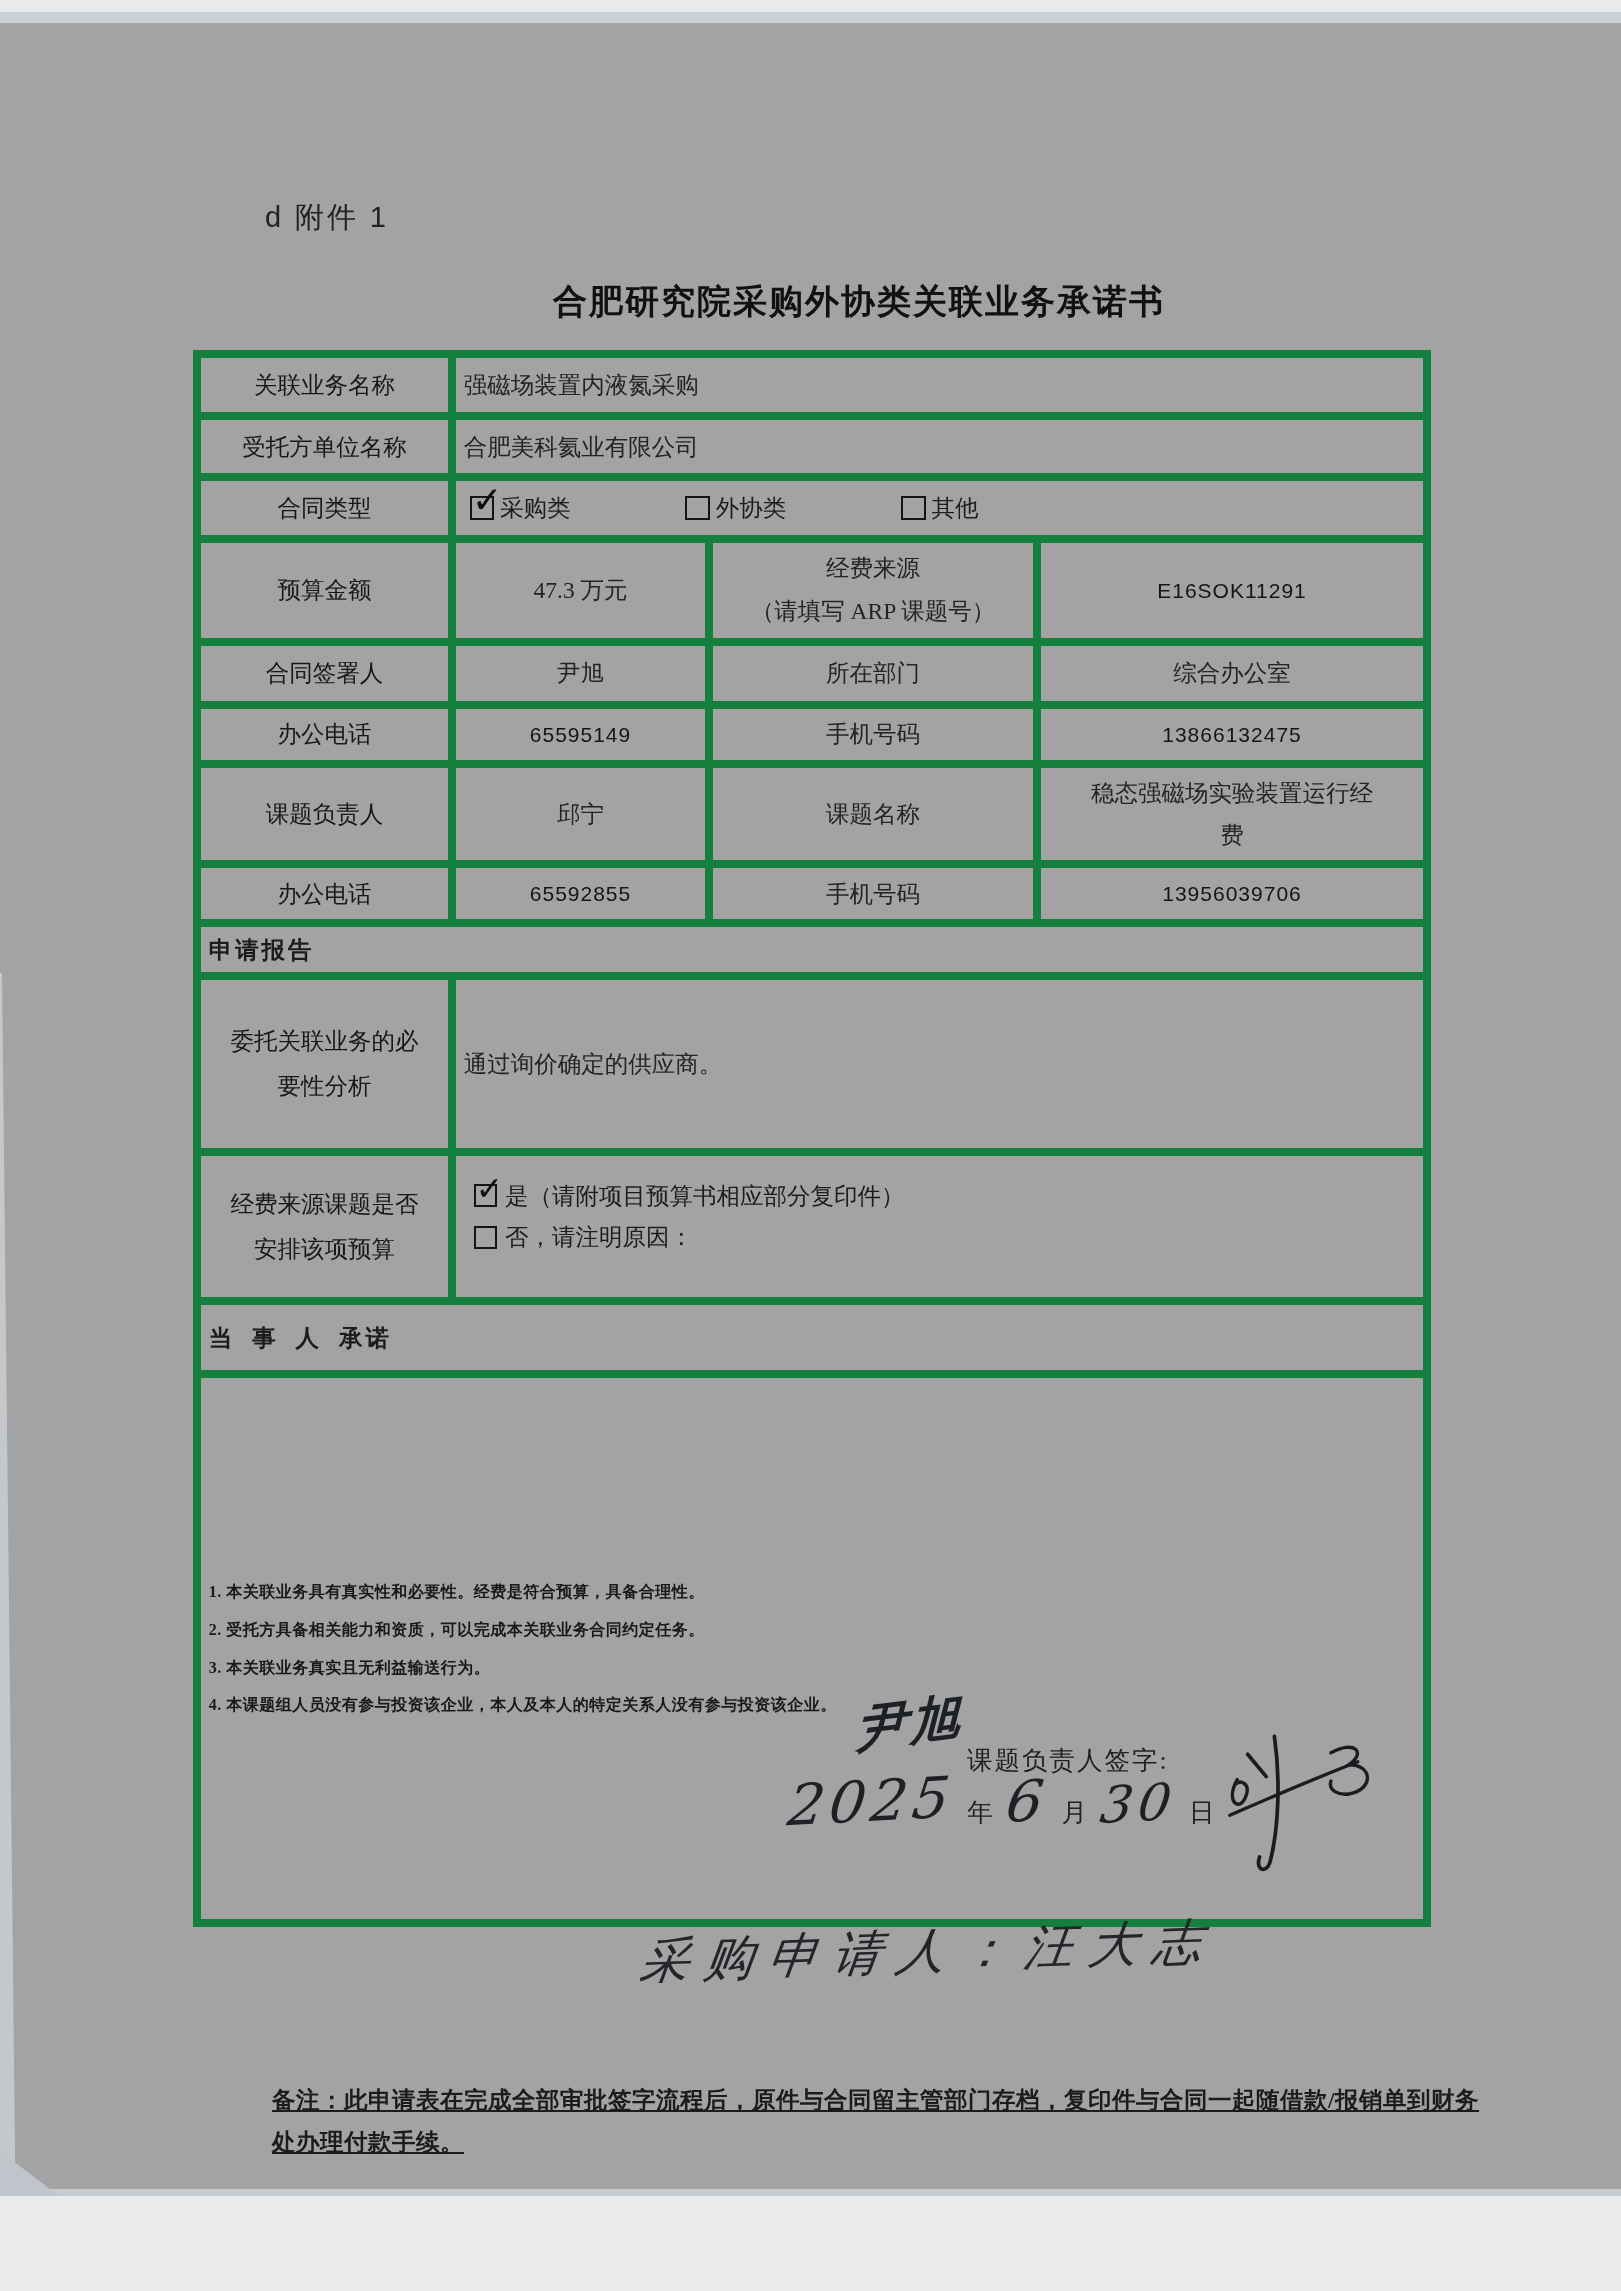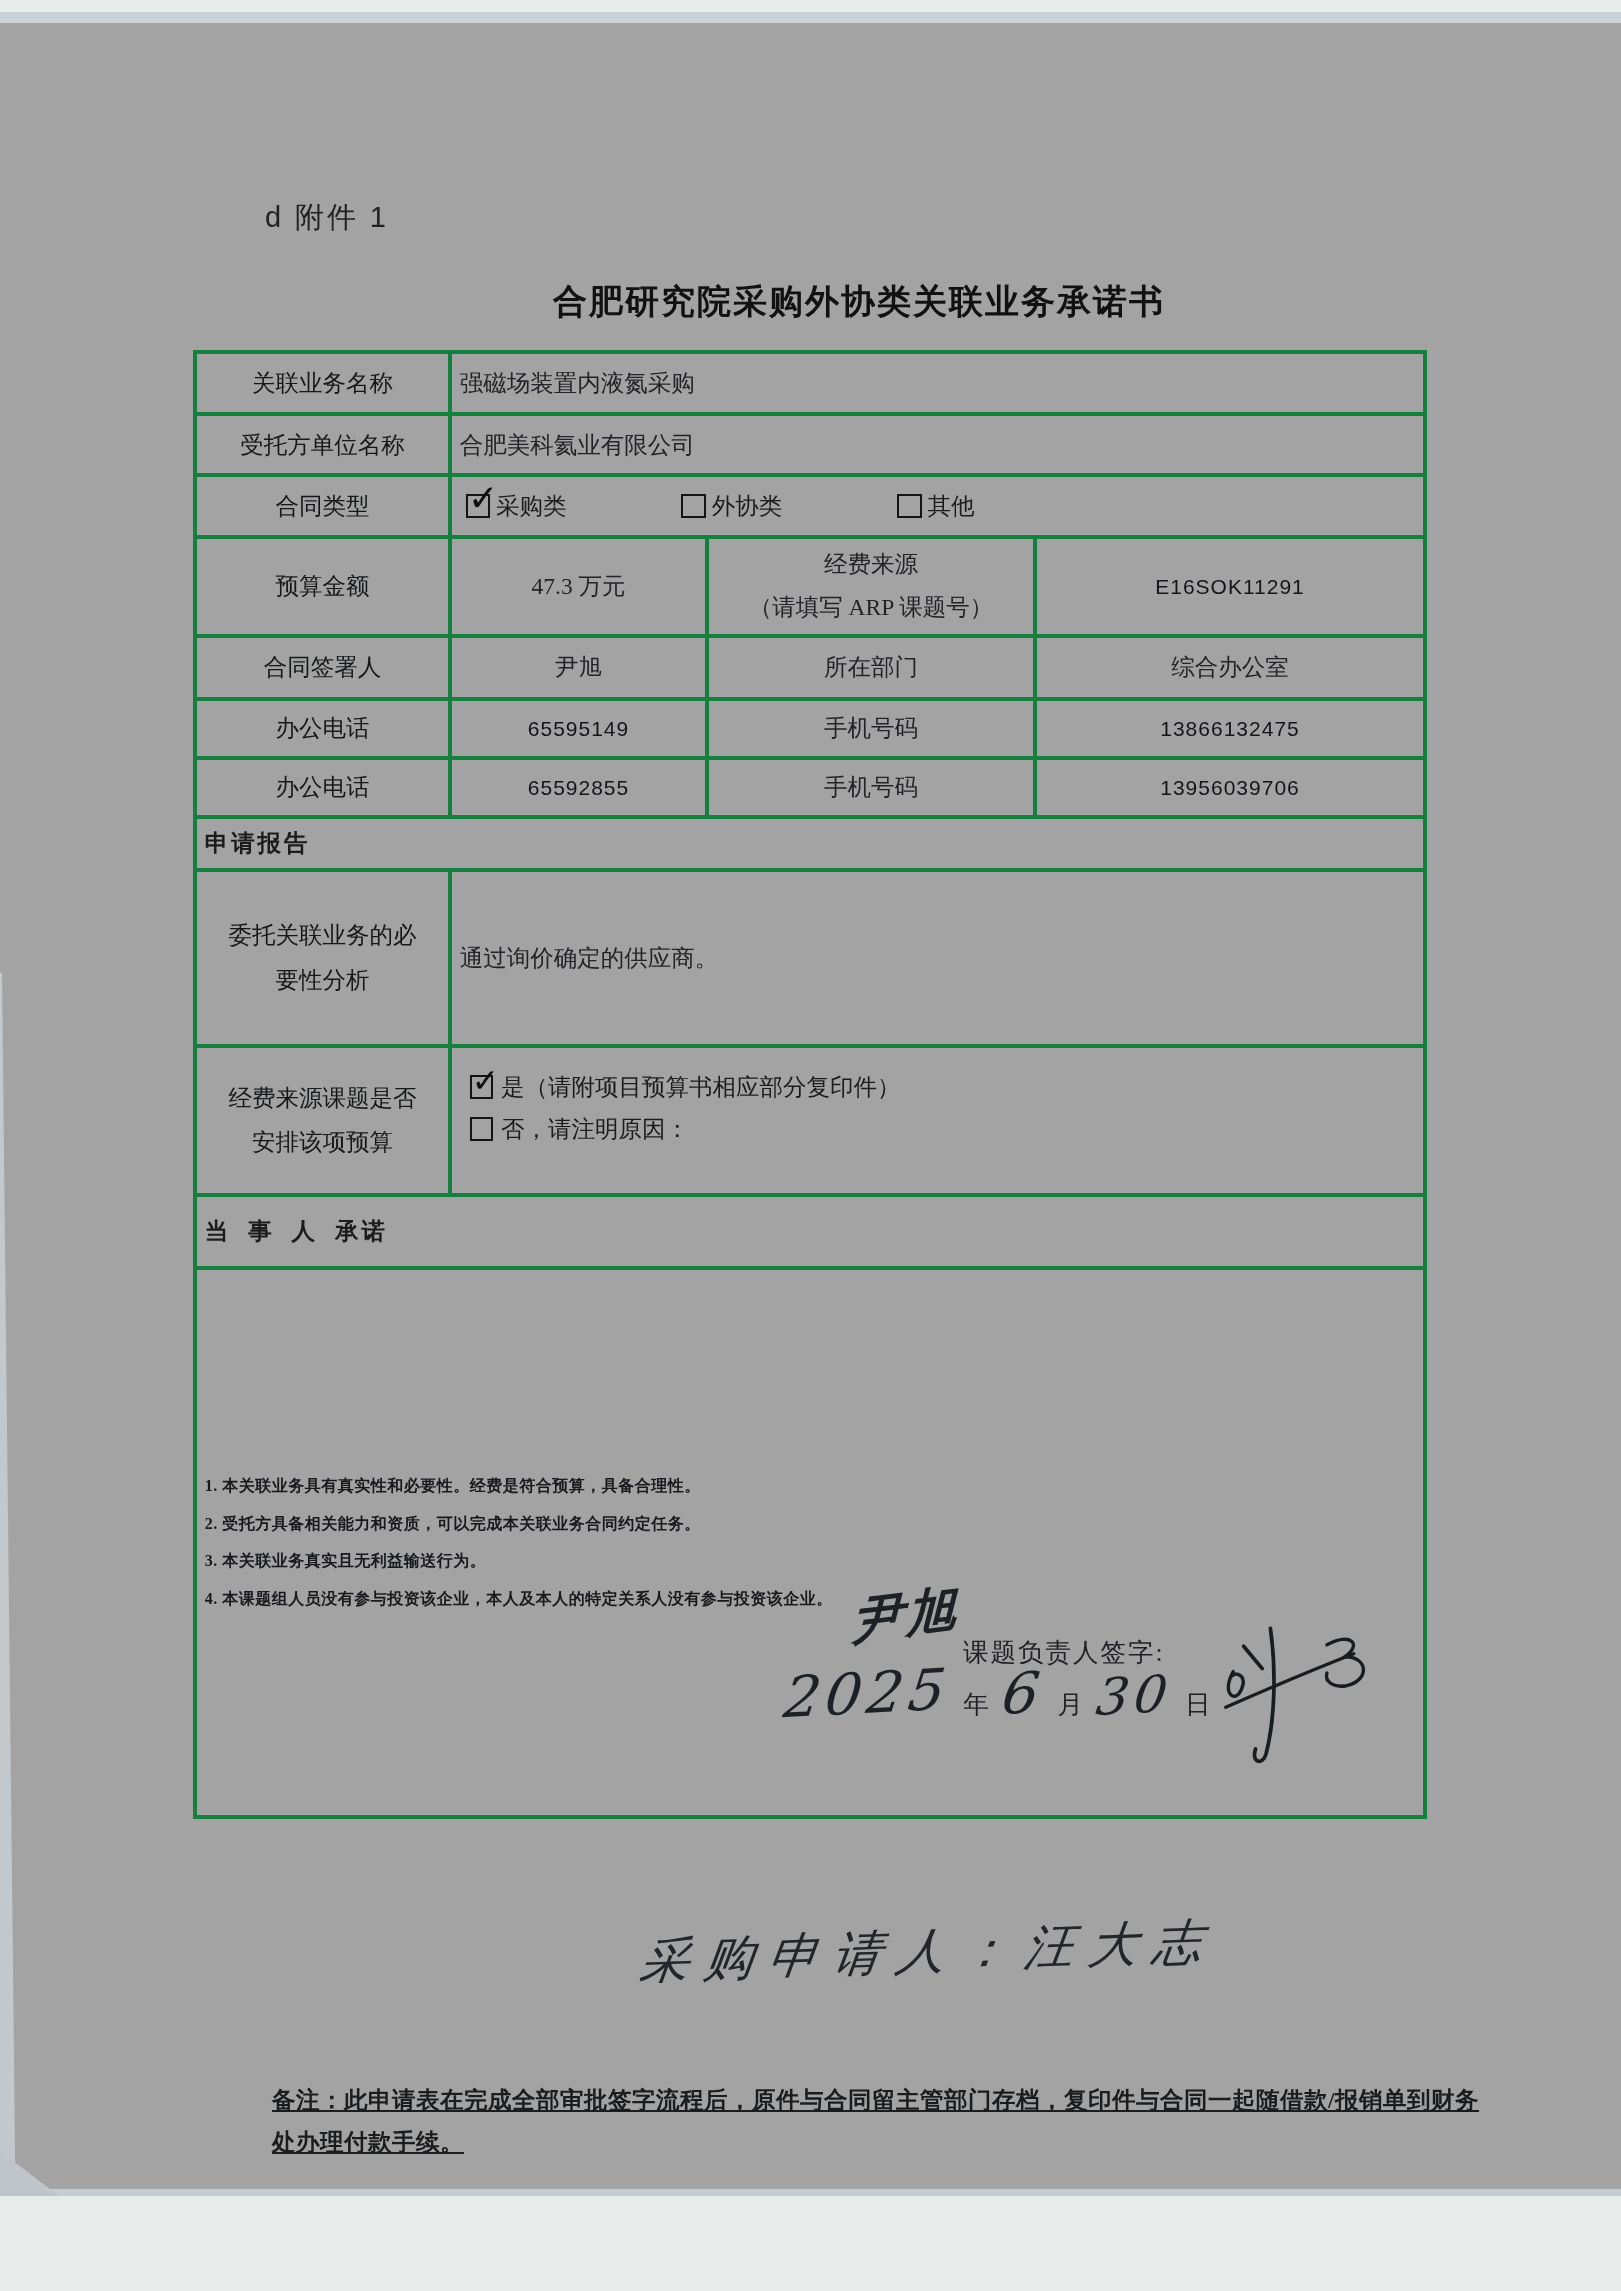--- a/index.html
+++ b/index.html
@@ -17,21 +17,21 @@
     clip-path:polygon(0 0,0 100%,100% 100%);}
 
   .attachment{position:absolute;left:265px;top:186px;font-size:29px;letter-spacing:2.9px;
     font-family:"Liberation Sans","DejaVu Sans",sans-serif;color:#222;}
   .title{position:absolute;left:193px;top:267px;width:1230px;margin:0;padding-left:51px;
     text-align:center;font-size:34px;font-weight:bold;letter-spacing:2px;
     font-family:"Liberation Sans","DejaVu Sans",sans-serif;color:#111;}
 
   table.form{position:absolute;left:193px;top:338px;width:1230px;table-layout:fixed;
     border-collapse:collapse;border:2.9px solid #1e1e1e;}
-  table.form td{border:4px solid #15803d;font-size:23.5px;vertical-align:middle;padding:3.9px 7.8px;}
+  table.form td{border:8px solid #15803d;font-size:23.5px;vertical-align:middle;padding:3.9px 7.8px;}
   td.lab{text-align:center;color:#17181a;}
   td.lab .labwrap{display:inline-block;max-width:201px;line-height:1.9;}
   td.val-left{text-align:left;padding-left:17.6px;color:#232427;}
   td.cen{text-align:center;color:#232427;}
   .num{font-family:"Liberation Sans","DejaVu Sans",sans-serif;font-size:21px;letter-spacing:1px;color:#141519;}
   td.sect{text-align:left;font-weight:bold;font-size:26.5px;letter-spacing:2.9px;
     font-family:Liberation Mono, monospace;border-top-width:2.9px;border-bottom-width:2.9px;}
   td.val-top{vertical-align:top;padding:11.8px 15.7px;text-align:left;color:#232427;}
   .two-line{line-height:1.85;}
   .wrapnarrow{display:inline-block;max-width:294px;line-height:1.8;}
@@ -141,20 +141,26 @@
       <td class="cen">综合办公室</td>
     </tr>
 
     <tr style="height:59px">
       <td class="lab">办公电话</td>
       <td class="cen"><span class="num">65595149</span></td>
       <td class="cen">手机号码</td>
       <td class="cen"><span class="num">13866132475</span></td>
     </tr>
 
+    <tr style="height:96px">
+      <td class="lab">课题负责人</td>
+      <td class="cen">邱宁</td>
+      <td class="cen">课题名称</td>
+      <td class="cen"><span class="wrapnarrow">稳态强磁场实验装置运行经费</span></td>
+    </tr>
 
     <tr style="height:59px">
       <td class="lab">办公电话</td>
       <td class="cen"><span class="num">65592855</span></td>
       <td class="cen">手机号码</td>
       <td class="cen"><span class="num">13956039706</span></td>
     </tr>
 
     <tr style="height:53px">
       <td class="sect" colspan="4">申请报告</td>

